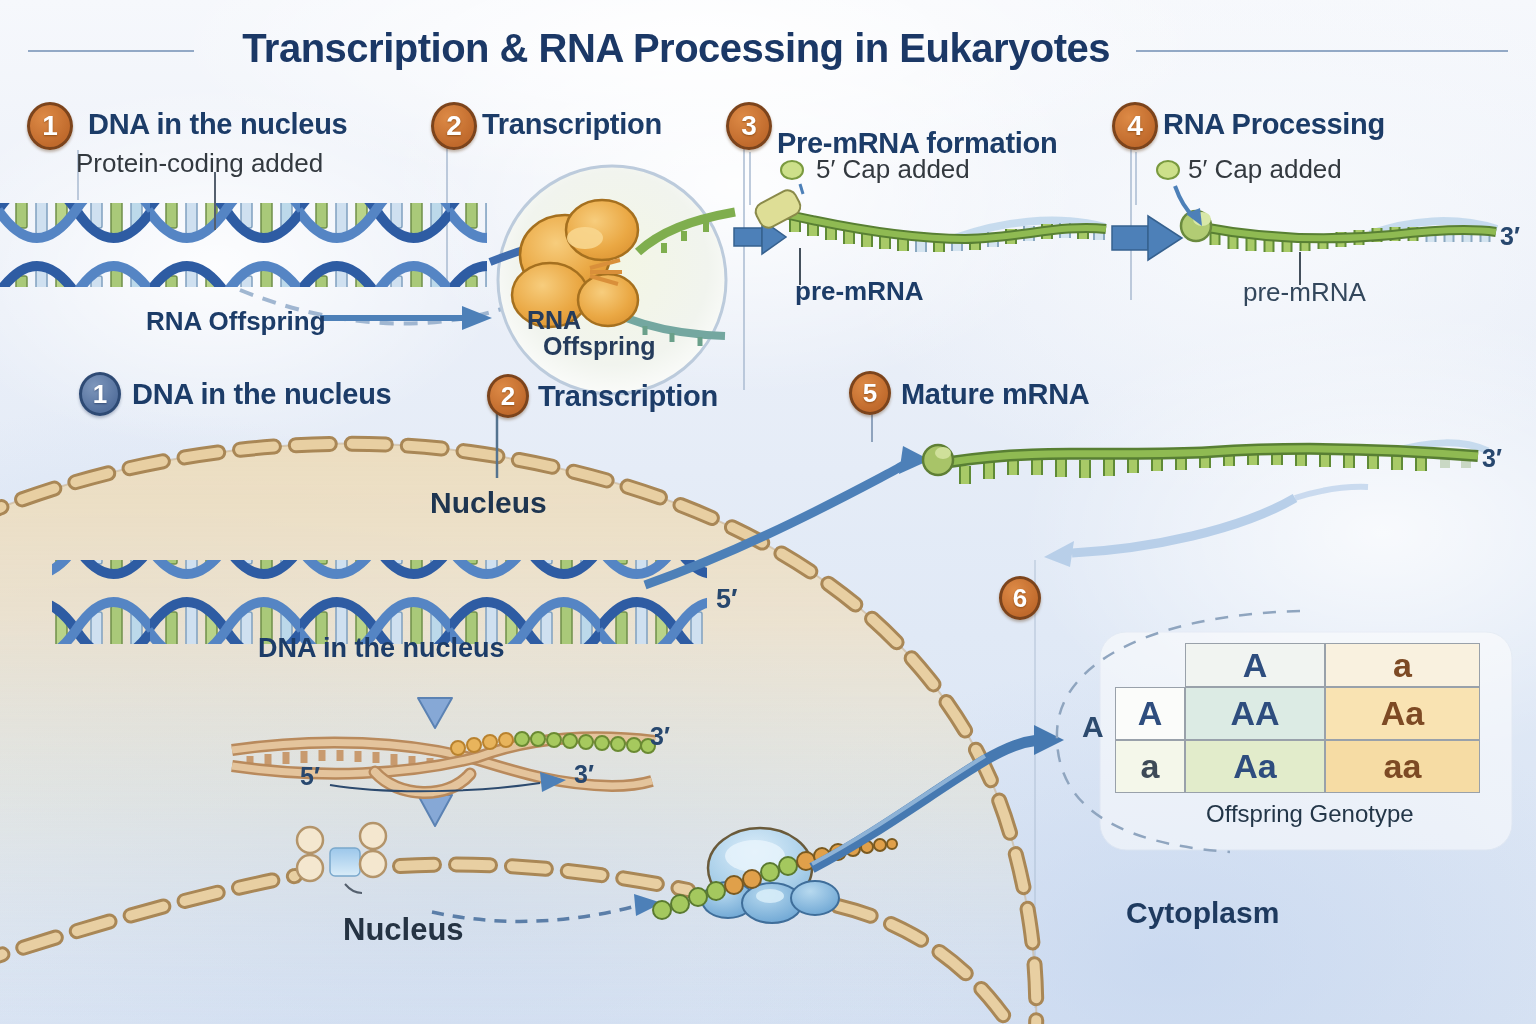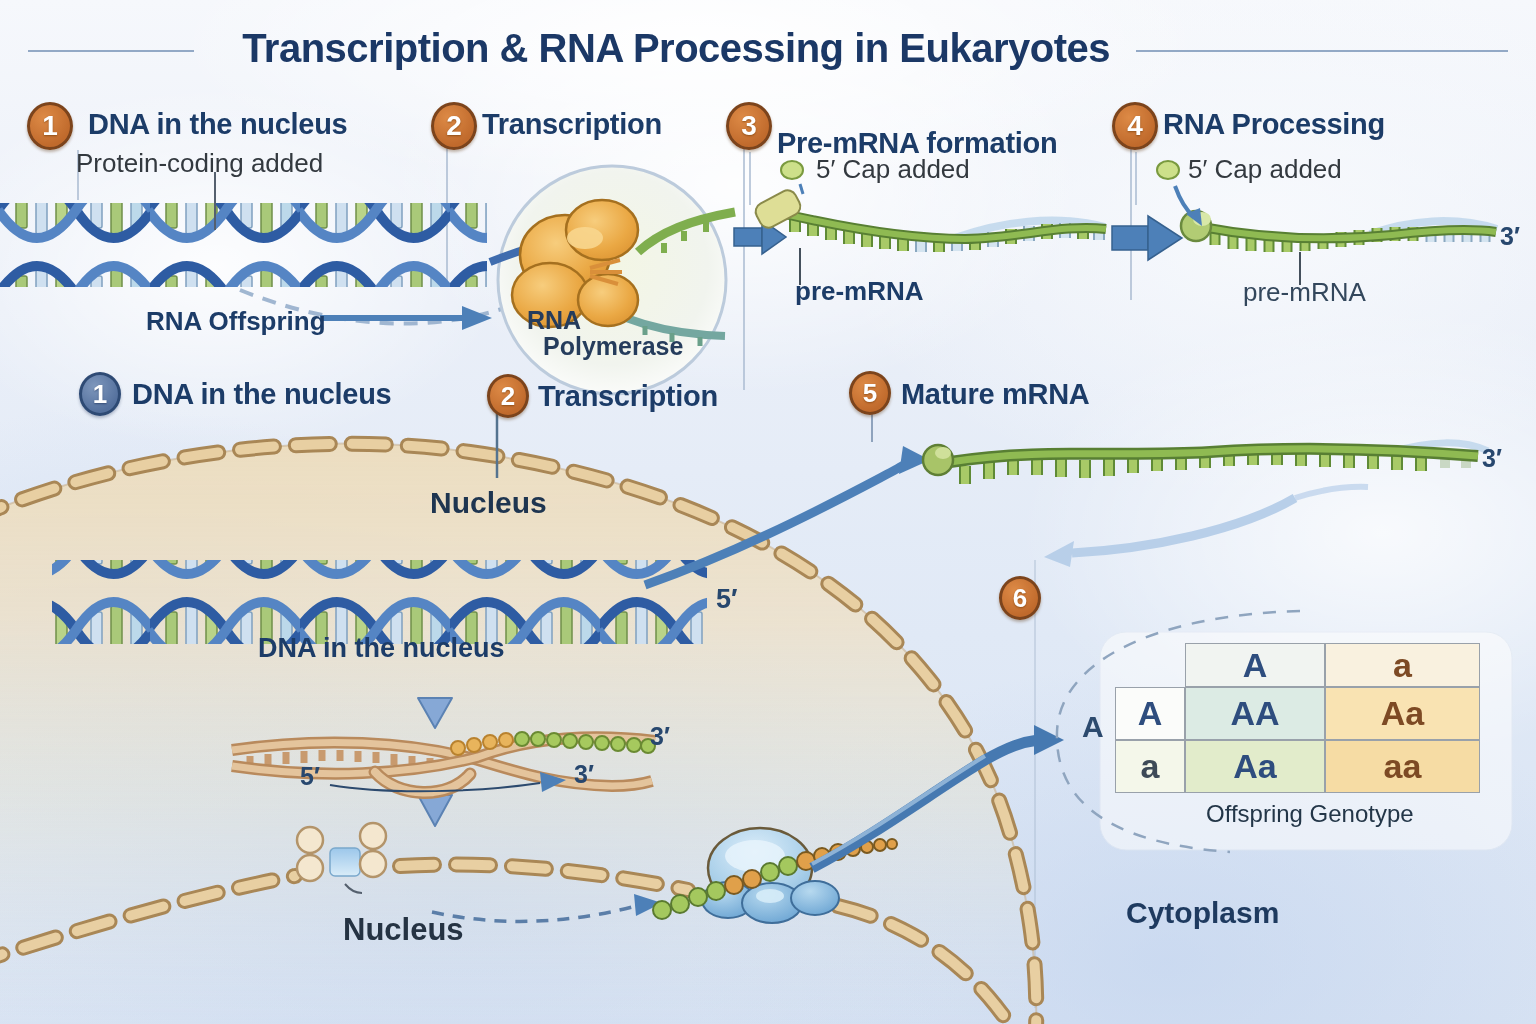--- a/index.html
+++ b/index.html
@@ -299,21 +299,21 @@
   <div class="lbl step-lbl" style="left:482px;top:108px;">Transcription</div>
   <div class="badge" style="left:726px;top:102px;">3</div>
   <div class="lbl step-lbl" style="left:777px;top:108px;margin-top:19px;">Pre-mRNA formation</div>
   <div class="badge" style="left:1112px;top:102px;">4</div>
   <div class="lbl step-lbl" style="left:1163px;top:108px;">RNA Processing</div>
 
   <div class="lbl sub" style="left:76px;top:148px;">Protein-coding added</div>
   <div class="lbl navy-sub" style="left:146px;top:306px;">RNA Offspring</div>
 
   <div class="lbl" style="left:527px;top:306px;font-size:25px;font-weight:600;color:#253c5c;">RNA</div>
-  <div class="lbl" style="left:543px;top:332px;font-size:25px;font-weight:600;color:#253c5c;">Polymerase</div>
+  <div class="lbl" style="left:543px;top:332px;font-size:25px;font-weight:600;color:#253c5c;">Offspring</div>
 
   <div class="lbl sub" style="left:816px;top:154px;">5′ Cap added</div>
   <div class="lbl navy-sub" style="left:795px;top:276px;">pre-mRNA</div>
 
   <div class="lbl sub" style="left:1188px;top:154px;">5′ Cap added</div>
   <div class="lbl" style="left:1243px;top:277px;font-size:26px;font-weight:500;color:#33475c;">pre-mRNA</div>
   <div class="lbl prime" style="left:1500px;top:222px;">3′</div>
 
   <div class="badge blue sm" style="left:79px;top:372px;">1</div>
   <div class="lbl step-lbl" style="left:132px;top:378px;">DNA in the nucleus</div>

